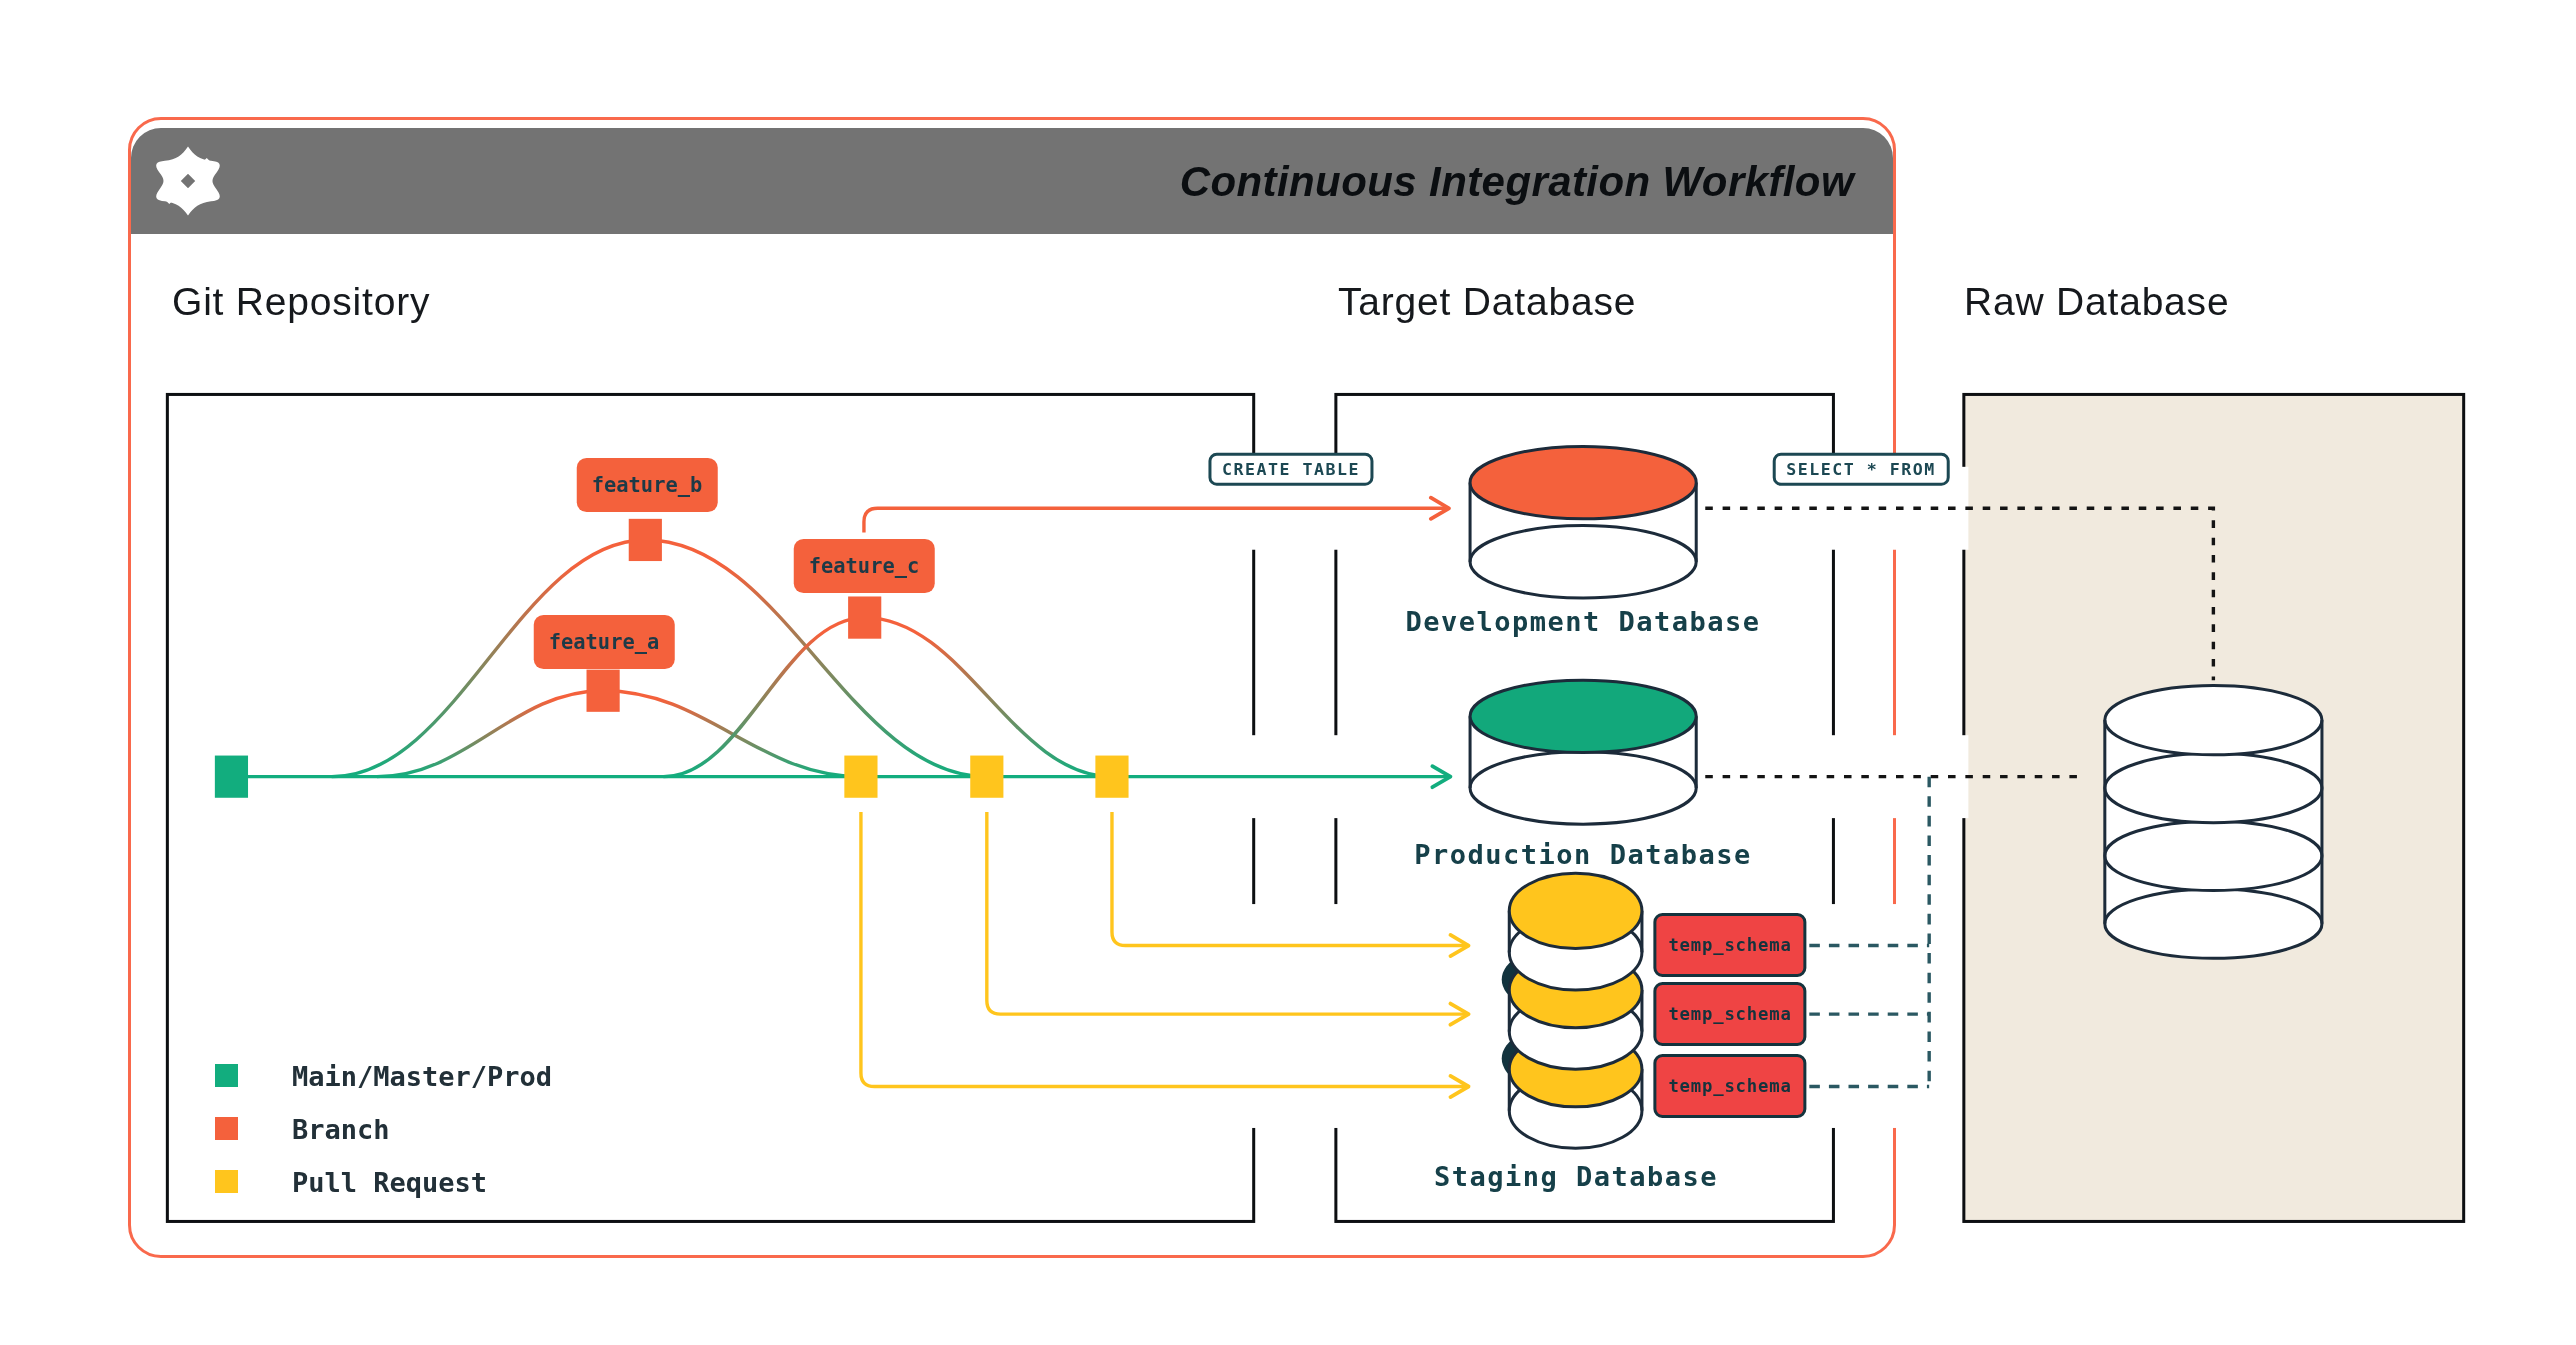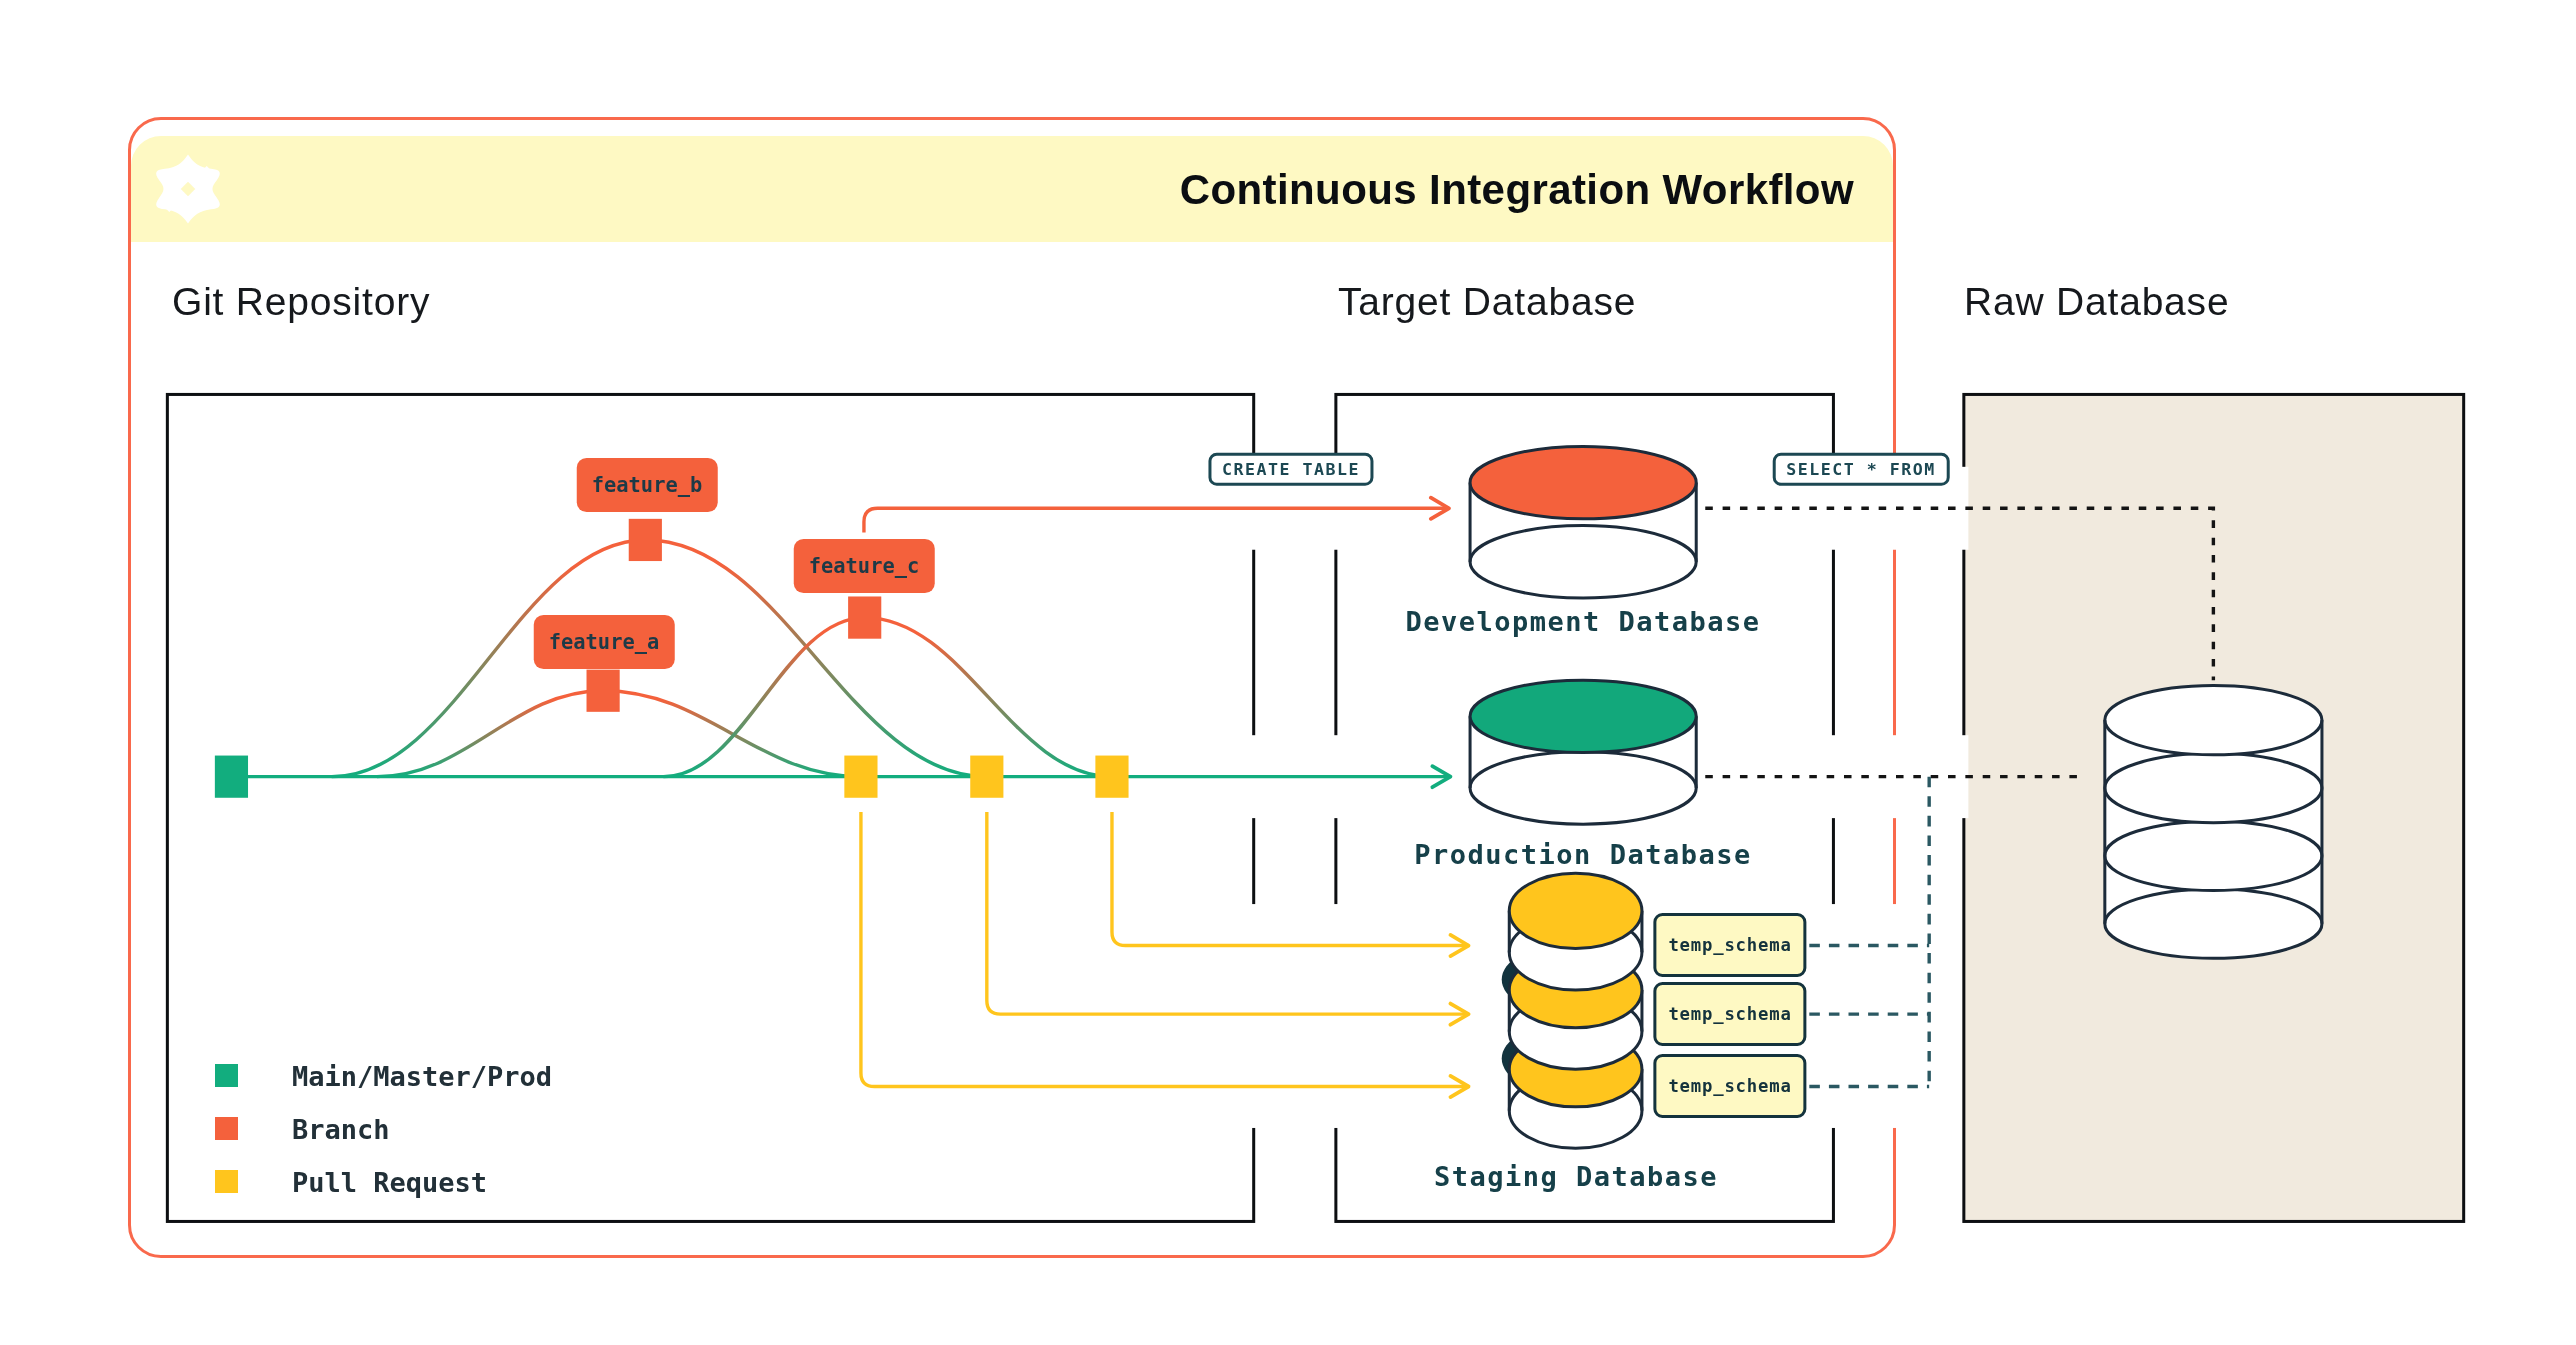--- a/index.html
+++ b/index.html
@@ -1,39 +1,39 @@
 <!DOCTYPE html>
 <html style="font-size:12px"><head>
 <meta charset="utf-8">
 <style>
   html,body{margin:0;padding:0;background:#ffffff;}
   #stage{position:relative;width:2576px;height:1346px;background:#ffffff;overflow:hidden;
          font-family:"Liberation Sans","DejaVu Sans",sans-serif;}
   
   .card{position:absolute;left:128px;top:117px;width:1762px;height:1135px;
         border:3px solid #F9694C;border-radius:33px;background:#ffffff;}
-  .card-header{position:absolute;left:0;top:16px;width:100%;height:106px;background:#fef9c3;
-               border-radius:30px 30px 0 0;}
+  .card-header{position:absolute;left:0;top:8px;width:100%;height:106px;background:#737373;
+               border-radius:30px 30px 0 0;font-style:italic;}
   .header-title{position:absolute;top:30px;right:39px;font-size:42px;font-weight:700;
                 color:#0B0E11;letter-spacing:0.4px;}
   .logo{position:absolute;left:21px;top:16.6px;width:72px;height:72px;}
   
   .sec-title{position:absolute;font-size:39px;font-weight:300;
              color:#16191D;letter-spacing:0.8px;}
   
   #diagram{position:absolute;left:0;top:0;width:2576px;height:1346px;}
   
   .mono{font-family:"DejaVu Sans Mono","Liberation Mono",monospace;}
   .badge{position:absolute;transform:translate(-50%,-50%);white-space:nowrap;
          font-weight:700;text-align:center;}
   .feature-badge{background:#F4613C;color:#1D3A47;font-size:20.4px;padding:15px 15px;
                  border-radius:9.8px;}
   .sql-badge{background:#ffffff;color:#1C4853;border:3px solid #1C4853;font-size:16.6px;
              padding:3.8px 10.6px;border-radius:8.3px;letter-spacing:1.5px;text-align:right;}
-  .temp-badge{background:#fef9c3;color:#14333D;border:3px solid #14333D;font-size:17.3px;
+  .temp-badge{background:#ef4444;color:#14333D;border:3px solid #14333D;font-size:17.3px;
               padding:19px 12px;border-radius:9px;letter-spacing:0.8px;}
   .db-label{position:absolute;transform:translate(-50%,-50%);font-weight:700;font-size:27px;
             color:#164049;letter-spacing:1.5px;white-space:nowrap;}
   .legend-row{position:absolute;height:24px;}
   .legend-swatch{position:absolute;left:0;top:0;width:23.4px;height:23.4px;}
   .legend-text{position:absolute;left:45px;top:-3px;font-weight:700;font-size:27px;
                color:#223038;white-space:nowrap;margin-left:32px;}
 </style>
 </head>
 <body>

